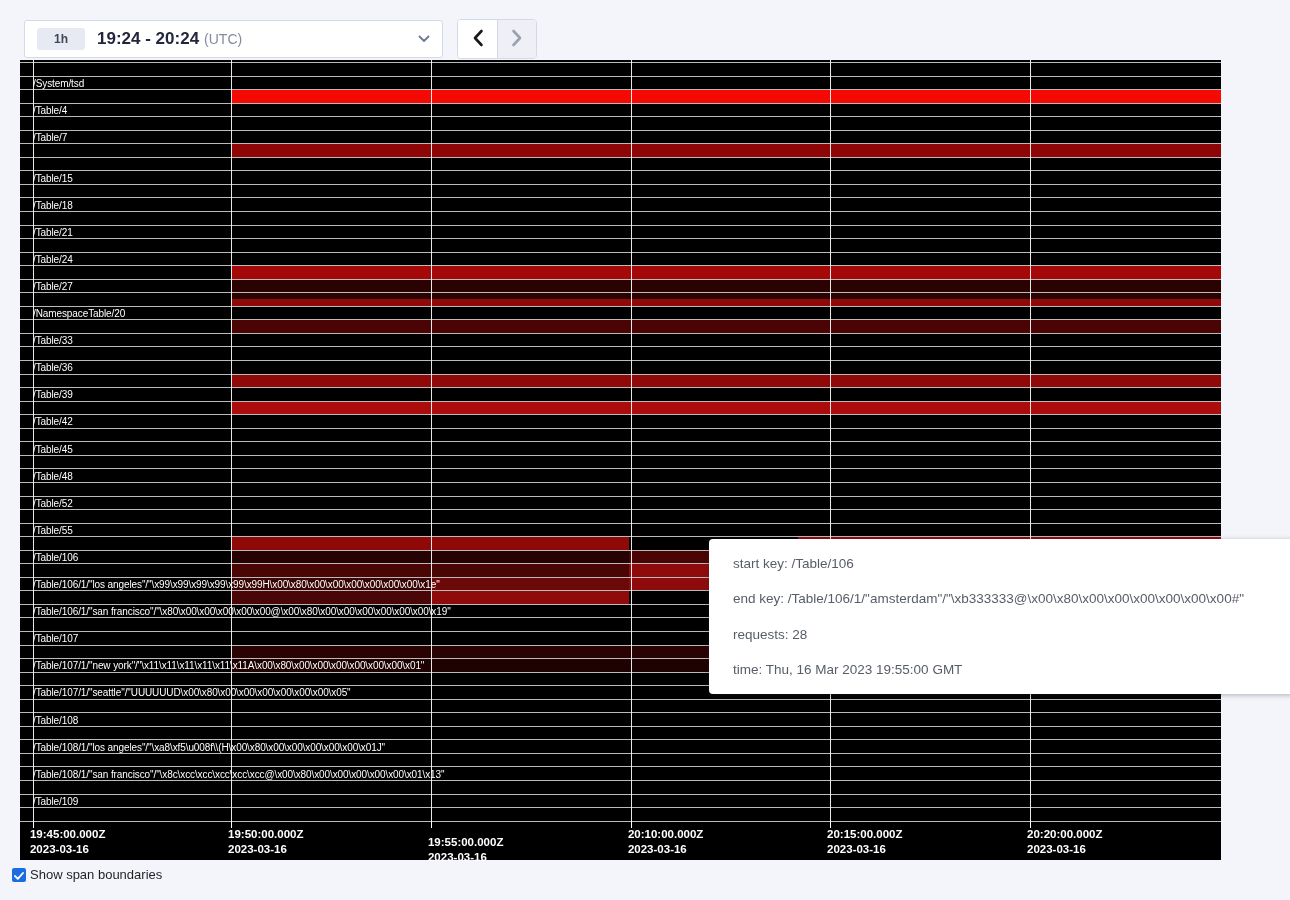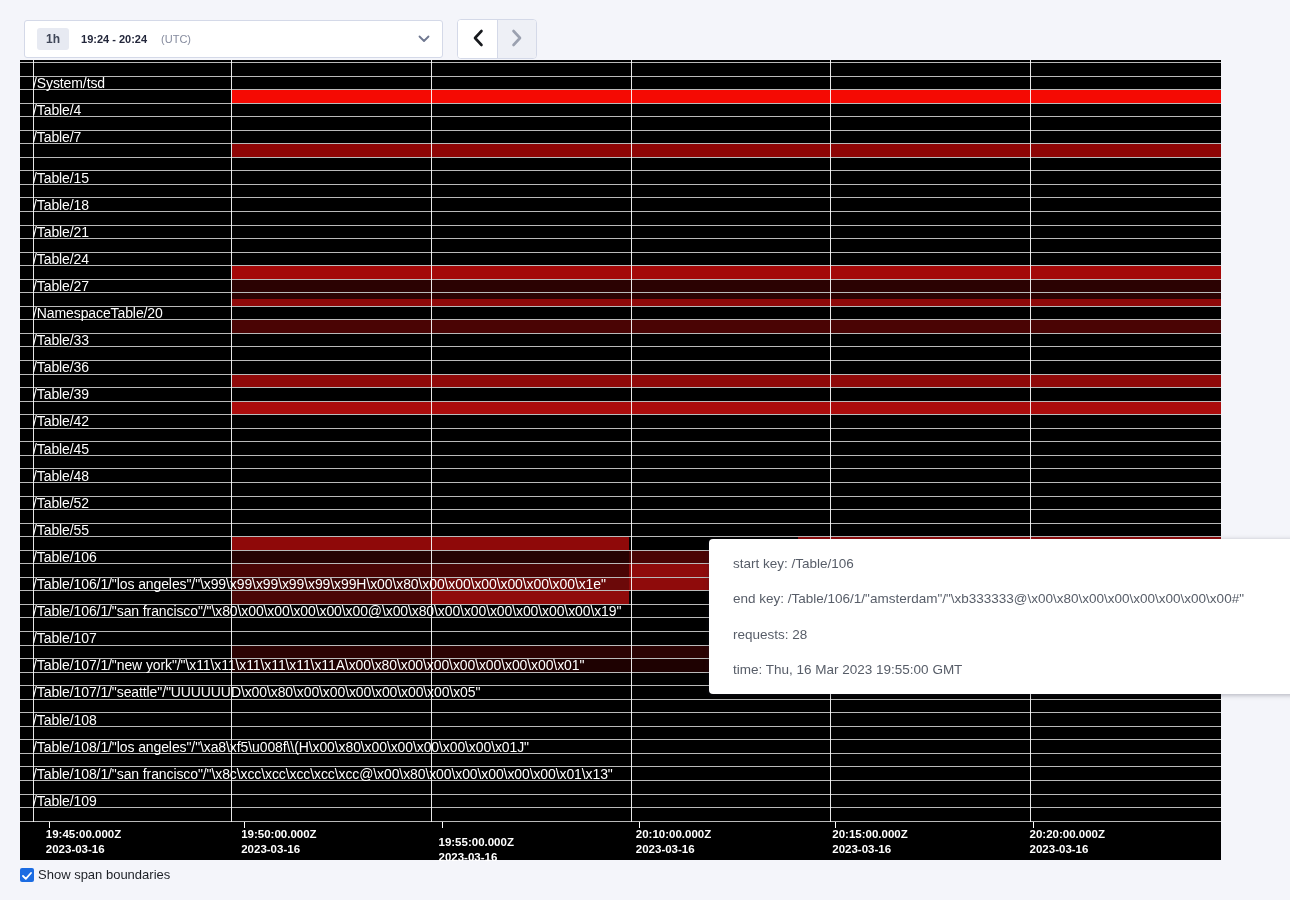--- a/index.html
+++ b/index.html
@@ -14,24 +14,24 @@
 
   
   .toolbar { position:absolute; left:0; top:0; width:100%; height:60px; }
   .time-select {
     position:absolute; left:24px; top:20px; width:419px; height:38px;
     background:#ffffff; border:1px solid #d4d9e8; border-radius:3px;
     display:flex; align-items:center; padding:0 12px; cursor:pointer;
   }
   .duration-badge {
     background:#e7eaf2; color:#3f4658; font-size:12px; font-weight:700;
-    border-radius:3px; padding:4px 9px; margin-right:12px;
-  }
-  .range-text { font-size:11px; font-weight:700; color:#23273b;text-align:right; }
-  .tz-text { font-size:11px; color:#858b9e; margin-left:14px; }
+    border-radius:3px; padding:4px 17px; margin-right:12px;
+  }
+  .range-text { font-size:17px; font-weight:700; color:#23273b;text-align:right; }
+  .tz-text { font-size:14px; color:#858b9e; margin-left:5px; }
   .select-chevron { margin-left:auto; display:flex; align-items:center; }
 
   .nav-group {
     position:absolute; left:457px; top:19px; display:flex;
     border:1px solid #d4d9e8; border-radius:4px; overflow:hidden; background:#fff;
   }
   .nav-btn {
     width:39px; height:38px; display:flex; align-items:center; justify-content:center;
     background:#ffffff; border:none; cursor:pointer;
   }
@@ -54,47 +54,47 @@
     display:flex; flex-direction:column; padding-top:2px;
   }
   .strip {
     position:relative; flex:1 1 0;
     border-bottom:1px solid rgba(219,219,219,0.85);
   }
   .strip:first-child { border-top:1px solid rgba(219,219,219,0.85); }
   .band { position:absolute; top:0; bottom:0; z-index:1; }
   .rowlabel {
     position:absolute; left:13px; top:50%; transform:translateY(-50%);
-    color:#ffffff; font-size:14px; white-space:nowrap; z-index:3;
+    color:#ffffff; font-size:10px; white-space:nowrap; z-index:3;
     letter-spacing:-0.1px;
   }
   .gridline {
     position:absolute; top:0; bottom:38px; width:1px;
     background:rgba(255,255,255,0.9); z-index:2;
   }
-  .axis { position:absolute; left:16px; bottom:0; height:38px; right:0; }
+  .axis { position:absolute; left:0; bottom:0; height:38px; right:0; }
   .tick { position:absolute; top:0; width:1px; height:6px; background:#ffffff; }
   .ticklabel {
     position:absolute; top:5px; color:#ffffff; font-weight:700;
     font-size:11.5px; line-height:15px; white-space:nowrap;
   }
 
   
   .tooltip {
     position:absolute; left:709px; top:539px; width:617px; height:155px;
     background:#ffffff; border-radius:4px;
     box-shadow:0 1px 5px rgba(40,40,60,0.35);
     padding:17px 24px; z-index:10;
     display:flex; flex-direction:column; justify-content:space-between;
   }
   .tooltip-line { font-size:13.5px; color:#575d68; white-space:nowrap; }
 
   
   .footer {
-    position:absolute; left:20px; top:867px; display:flex; align-items:center;
+    position:absolute; left:12px; top:867px; display:flex; align-items:center;
   }
   .checkbox {
     width:14px; height:14px; background:#1b6ce2; border-radius:2px;
     display:flex; align-items:center; justify-content:center; cursor:pointer;
     flex:0 0 auto;
   }
   .checkbox-label { font-size:13px; color:#1d2026; margin-left:4px; }
 </style>
 </head>
 <body>

